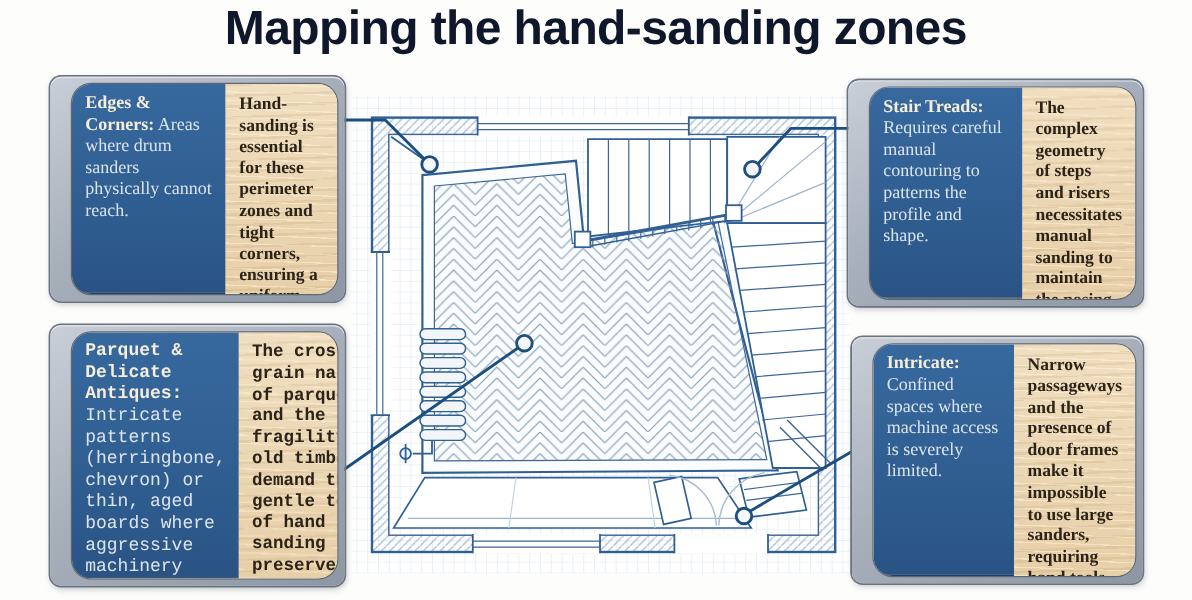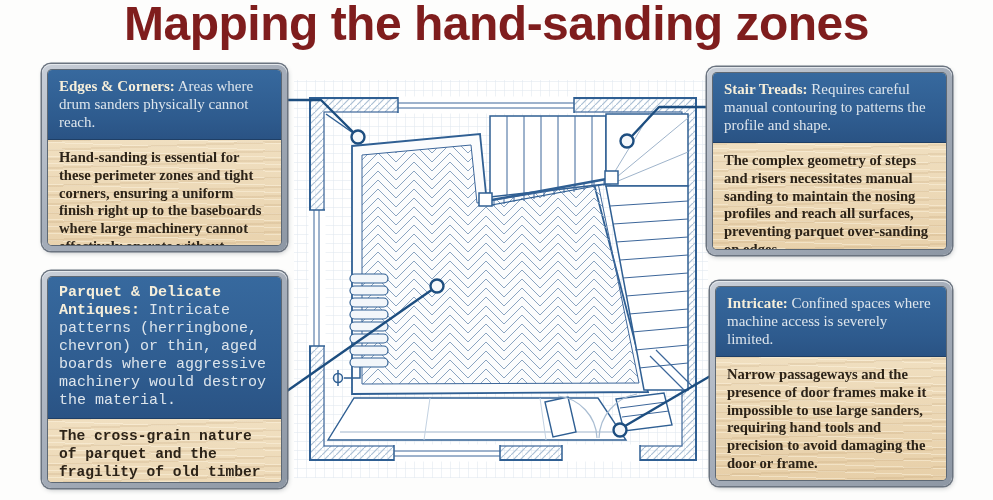--- a/index.html
+++ b/index.html
@@ -4,34 +4,34 @@
 <style>
   html,body{margin:0;padding:0;}
   body{
     width:993px;height:500px;position:relative;overflow:hidden;
     background:#fdfdfc;
     font-family:"Liberation Serif","DejaVu Serif",serif;
   }
   .page-title{
     position:absolute;left:0;top:0;width:993px;text-align:center;
     font-family:"Liberation Sans","DejaVu Sans",sans-serif;
-    font-weight:bold;font-size:48px;line-height:48px;color:#7f1d1d;
+    font-weight:bold;font-size:40px;line-height:48px;color:#0f172a;
     letter-spacing:-0.5px;
   }
   svg.plan{position:absolute;left:0;top:0;z-index:1;}
   
   .board{
     position:absolute;z-index:2;border-radius:9px;padding:6px;
     background:linear-gradient(145deg,#c9cfd8 0%,#a7afbb 45%,#8d97a4 100%);
     box-shadow:0 0 0 1.5px #6b7480, inset 0 1px 0 #e4e8ec, 1px 2px 5px rgba(40,50,60,0.30);
     box-sizing:border-box;overflow:hidden;
   }
   .board-inner{
-    height:100%;border-radius:4px;overflow:hidden;display:flex;flex-direction:column;
-    box-shadow:0 0 0 1px #5d6874;background:#eedcbc;
+    height:100%;border-radius:16px;overflow:hidden;display:flex;flex-direction:row;
+    box-shadow:0 0 0 1px #5d6874;background:#eedcbc;margin-left:12px;
   }
   .board-head{
     background:linear-gradient(180deg,#37699e 0%,#2e5b8e 70%,#2a5384 100%);
     padding:7px 11px 8px 11px;
     font-size:15px;line-height:18px;color:#dde5ec;
     border-bottom:1px solid #1f3f66;
   }
   .board-head b{color:#f5eeda;font-weight:bold;}
   .board-body{
     flex:1;padding:9px 11px;

